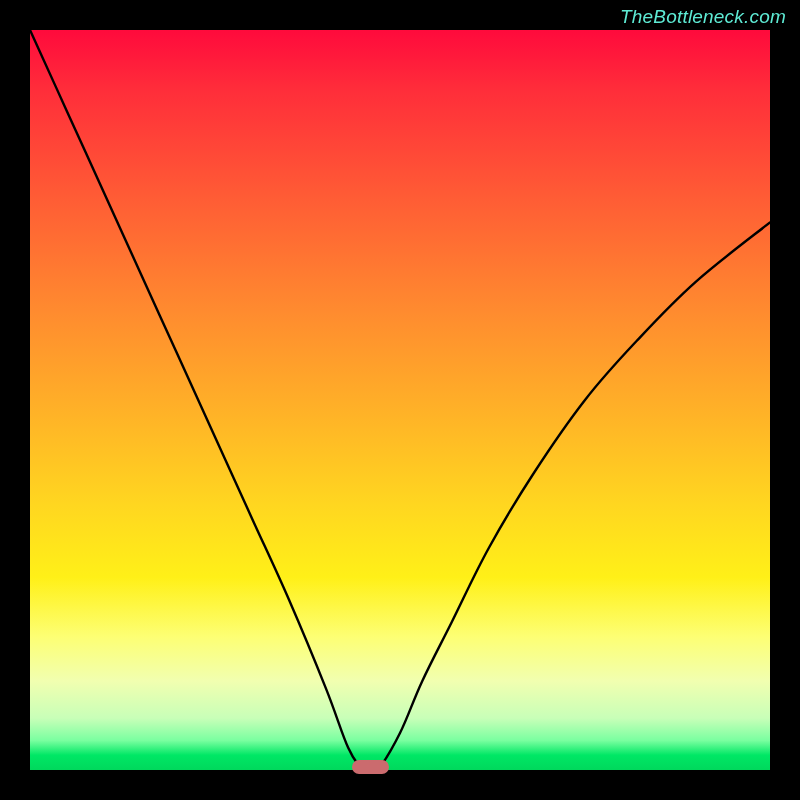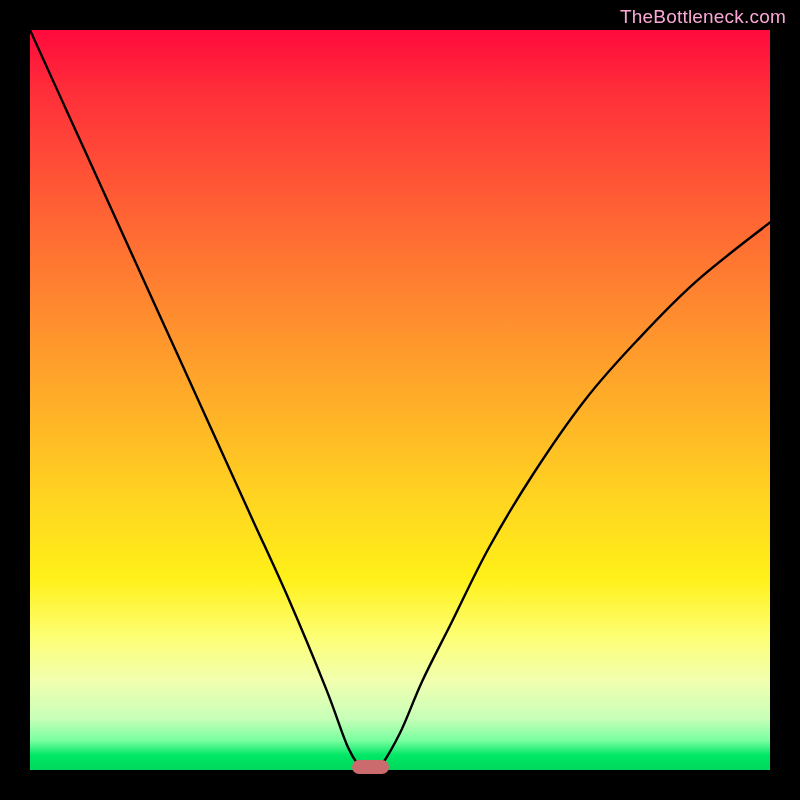--- a/index.html
+++ b/index.html
@@ -40,24 +40,25 @@
       #c8ffb8 93%,
       #7affa0 96%,
       #00e765 98%,
       #00d85c 100%
     );
   }
   .watermark {
     position: absolute;
     top: 6px;
     right: 14px;
-    color: #f9a8d4;
+    color: #5eead4;
     font-size: 19px;
     letter-spacing: 0.2px;
     user-select: none;
+    font-style: italic;
   }
   svg.curve {
     position: absolute;
     left: 0;
     top: 0;
     width: 740px;
     height: 740px;
     overflow: visible;
   }
   .marker {

